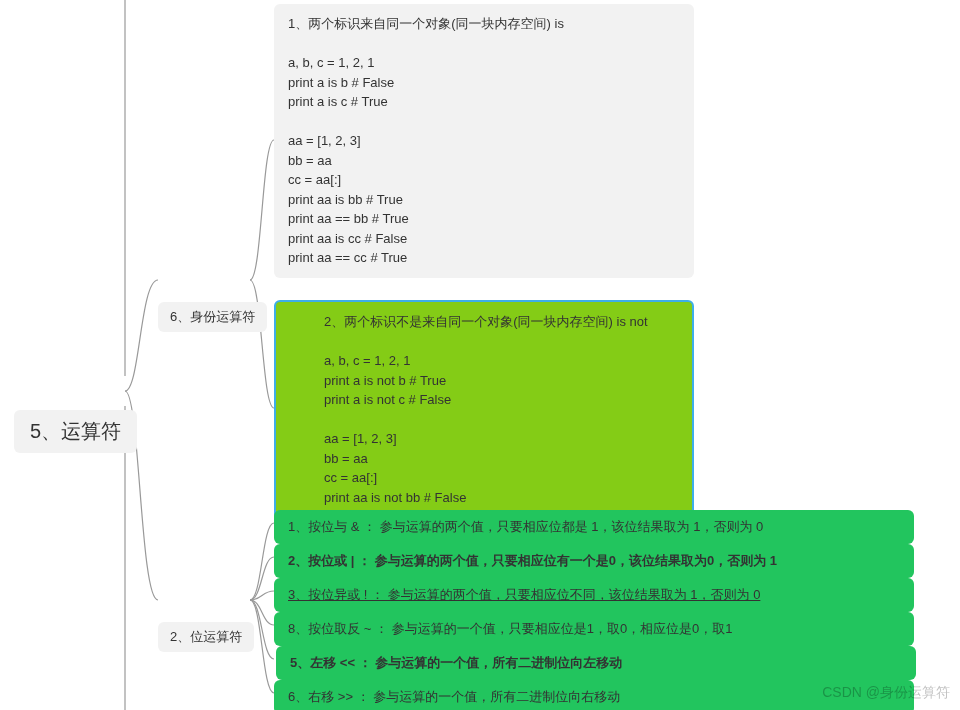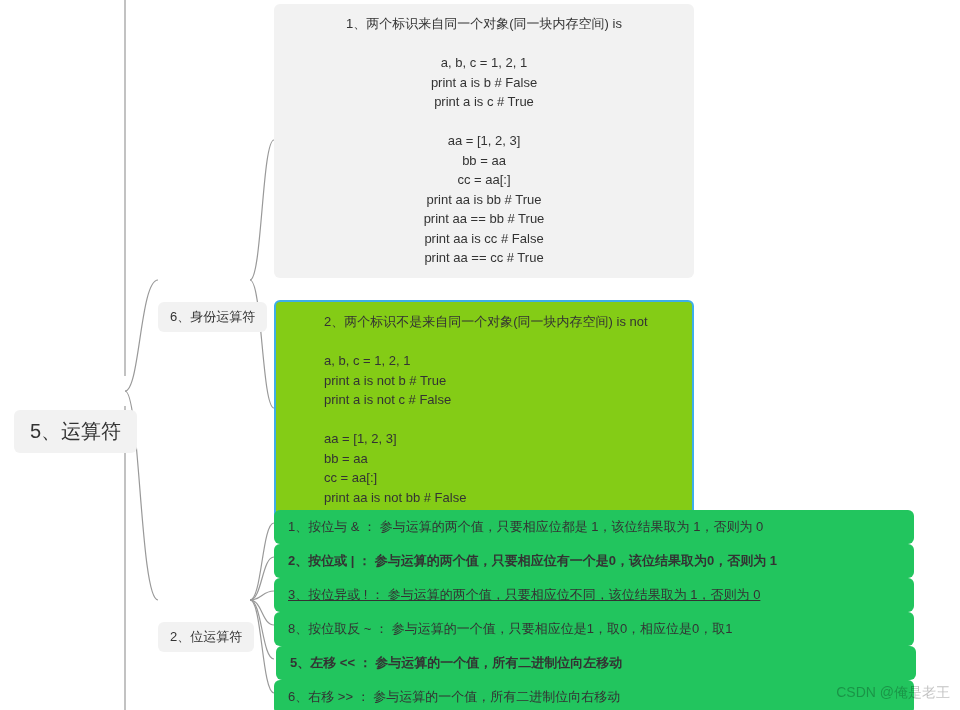--- a/index.html
+++ b/index.html
@@ -90,21 +90,21 @@
   <path d="M 250 600 C 262 600 262 591 274 591"></path>
   <path d="M 250 600 C 262 600 262 625 274 625"></path>
   <path d="M 250 600 C 262 600 262 659 274 659"></path>
   <path d="M 250 600 C 262 600 262 693 274 693"></path>
 </svg>
 
 <div class="abs node node-big" style="left:14px; top:376px;">5、运算符</div>
 
 <div class="abs node" style="left:158px; top:268px;">6、身份运算符</div>
 
-<div class="abs code-node" style="left:274px; top:4px;text-align:center;">1、两个标识来自同一个对象(同一块内存空间) is
+<div class="abs code-node" style="left:274px; top:4px;">1、两个标识来自同一个对象(同一块内存空间) is
 
 a, b, c = 1, 2, 1
 print a is b # False
 print a is c # True
 
 aa = [1, 2, 3]
 bb = aa
 cc = aa[:]
 print aa is bb # True
 print aa == bb # True
@@ -130,13 +130,13 @@
 <div class="abs wide-node" style="left:274px; top:544px;font-weight:bold;">2、按位或 | ： 参与运算的两个值，只要相应位有一个是0，该位结果取为0，否则为 1</div>
 
 <div class="abs wide-node" style="left:274px; top:578px;text-decoration:underline;">3、按位异或 ! ： 参与运算的两个值，只要相应位不同，该位结果取为 1，否则为 0</div>
 
 <div class="abs wide-node" style="left:274px; top:612px;">8、按位取反 ~ ： 参与运算的一个值，只要相应位是1，取0，相应位是0，取1</div>
 
 <div class="abs wide-node" style="left:276px; top:646px;font-weight:bold;">5、左移 &lt;&lt; ： 参与运算的一个值，所有二进制位向左移动</div>
 
 <div class="abs wide-node" style="left:274px; top:680px;">6、右移 &gt;&gt; ： 参与运算的一个值，所有二进制位向右移动</div>
 
-<div class="watermark">CSDN @俺是老王</div>
+<div class="watermark">CSDN @身份运算符</div>
 
 </body></html>

